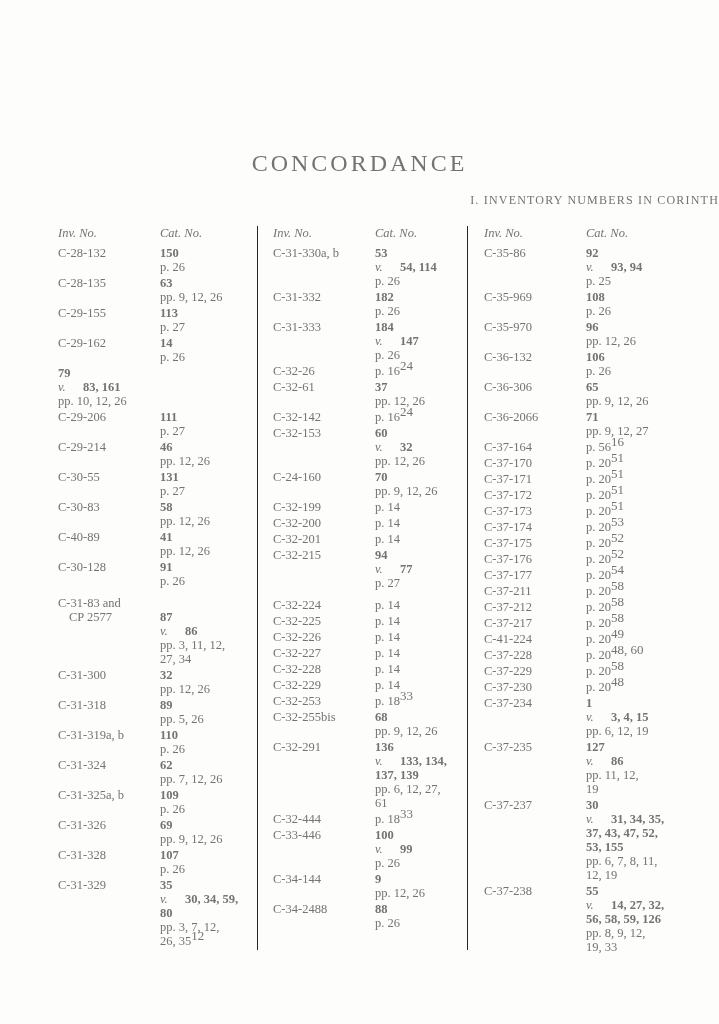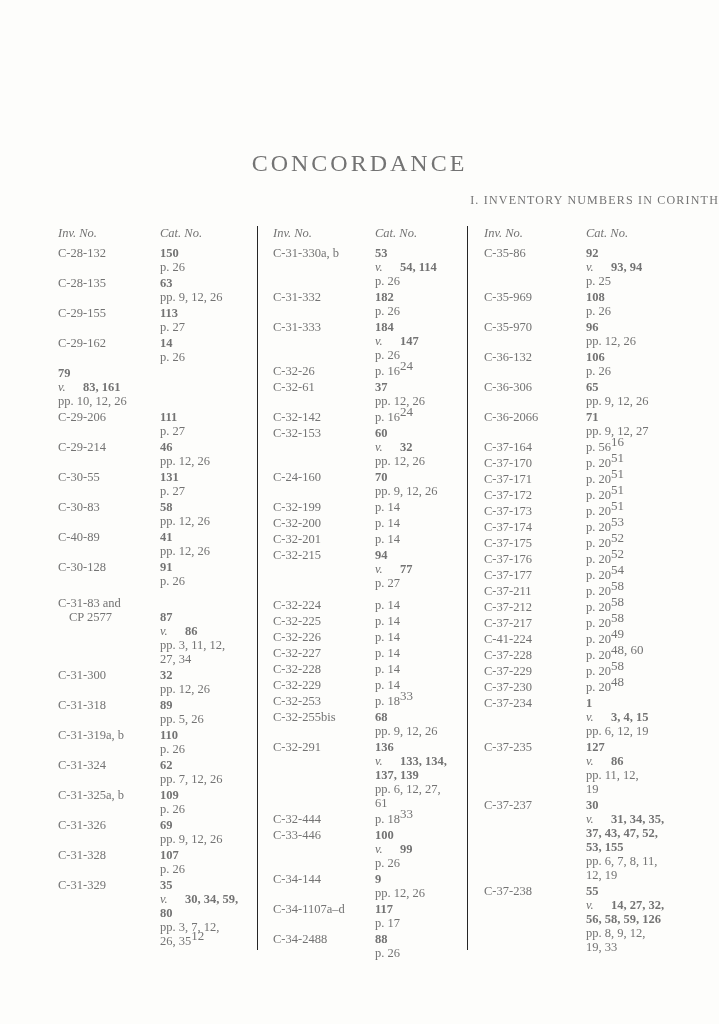--- a/index.html
+++ b/index.html
@@ -484,29 +484,20 @@
             <div class="inv">
               <div class="line">C-34-144</div>
             </div>
             <div class="cat">
               <div class="line bold">9</div>
               <div class="line">pp. 12, 26</div>
             </div>
           </div>
           <div class="entry">
             <div class="inv">
-              <div class="line">C-34-1107a–d</div>
-            </div>
-            <div class="cat">
-              <div class="line bold">117</div>
-              <div class="line">p. 17</div>
-            </div>
-          </div>
-          <div class="entry">
-            <div class="inv">
               <div class="line">C-34-2488</div>
             </div>
             <div class="cat">
               <div class="line bold">88</div>
               <div class="line">p. 26</div>
             </div>
           </div>
         </div>
     </div>
 

